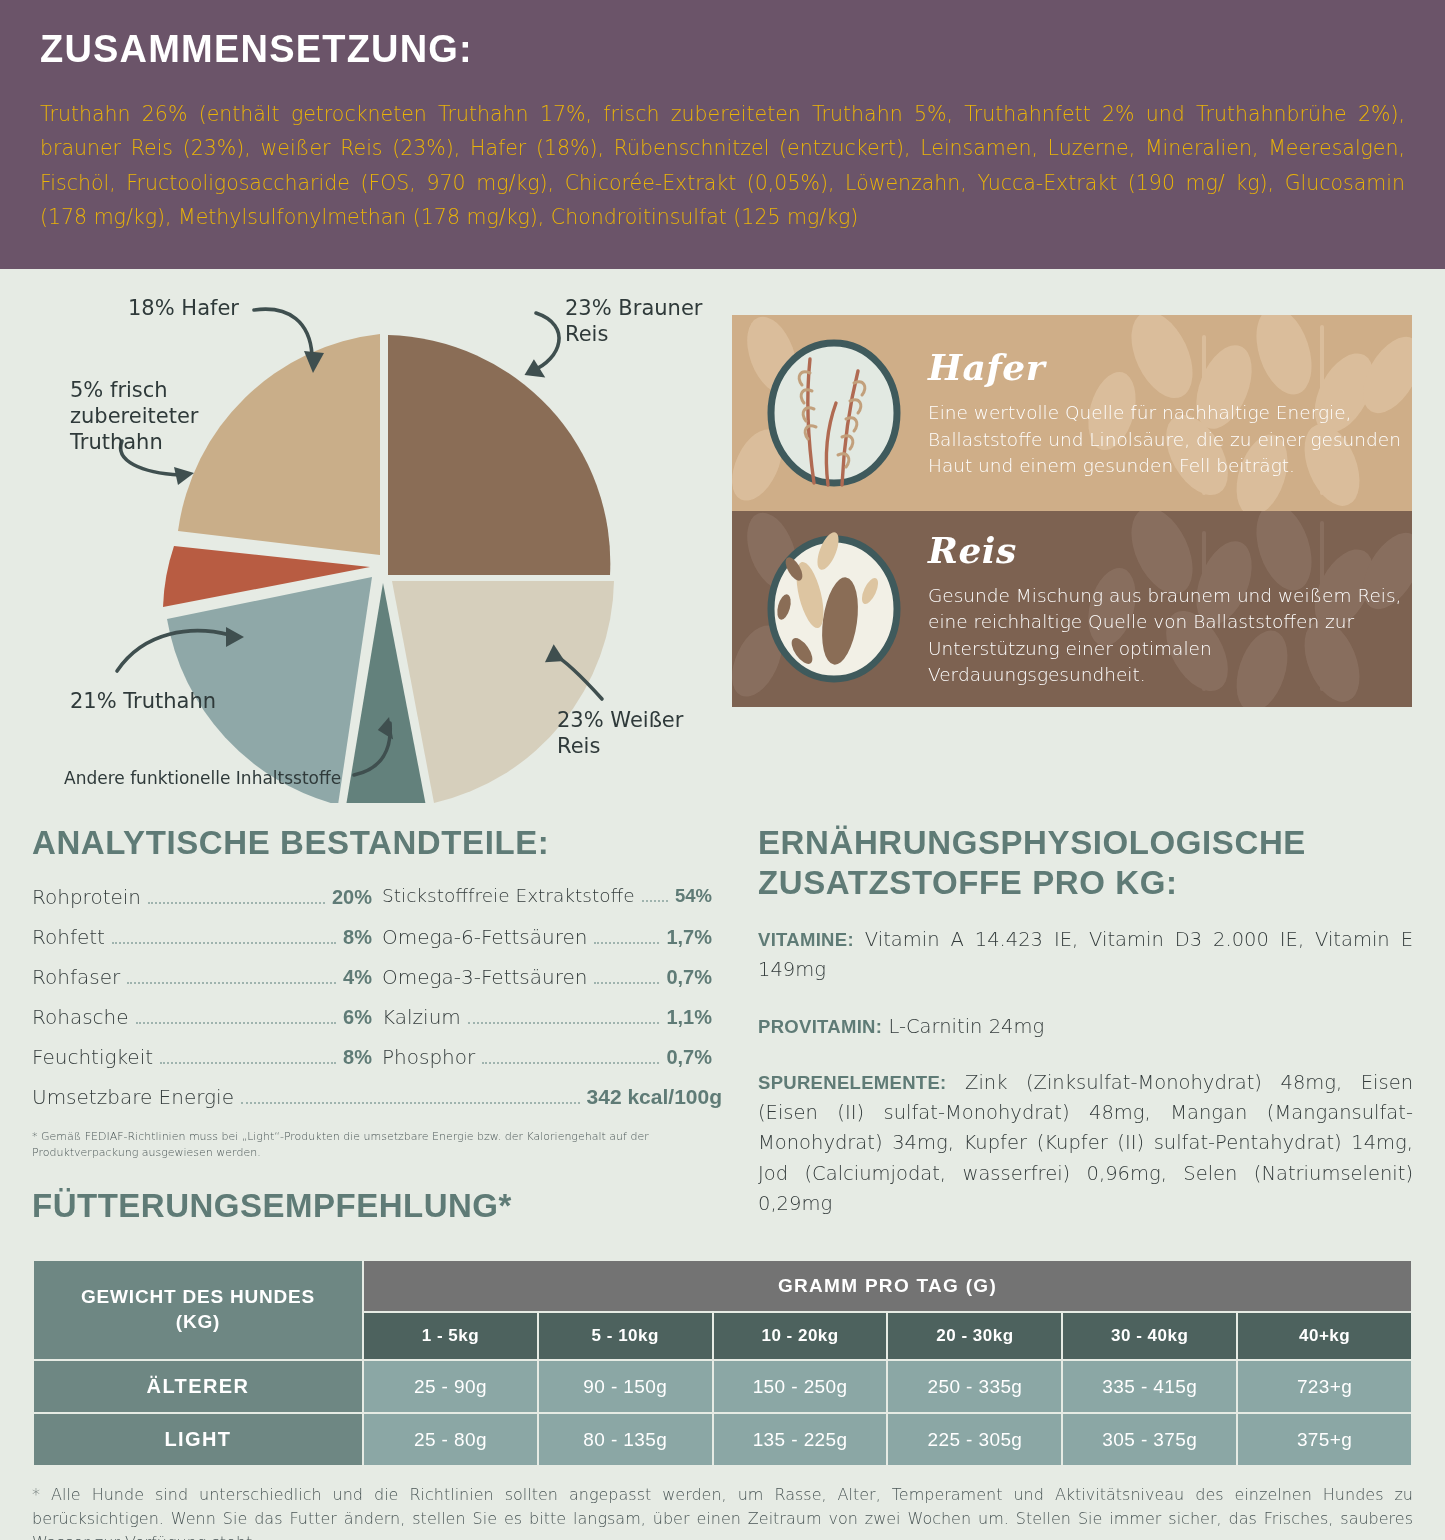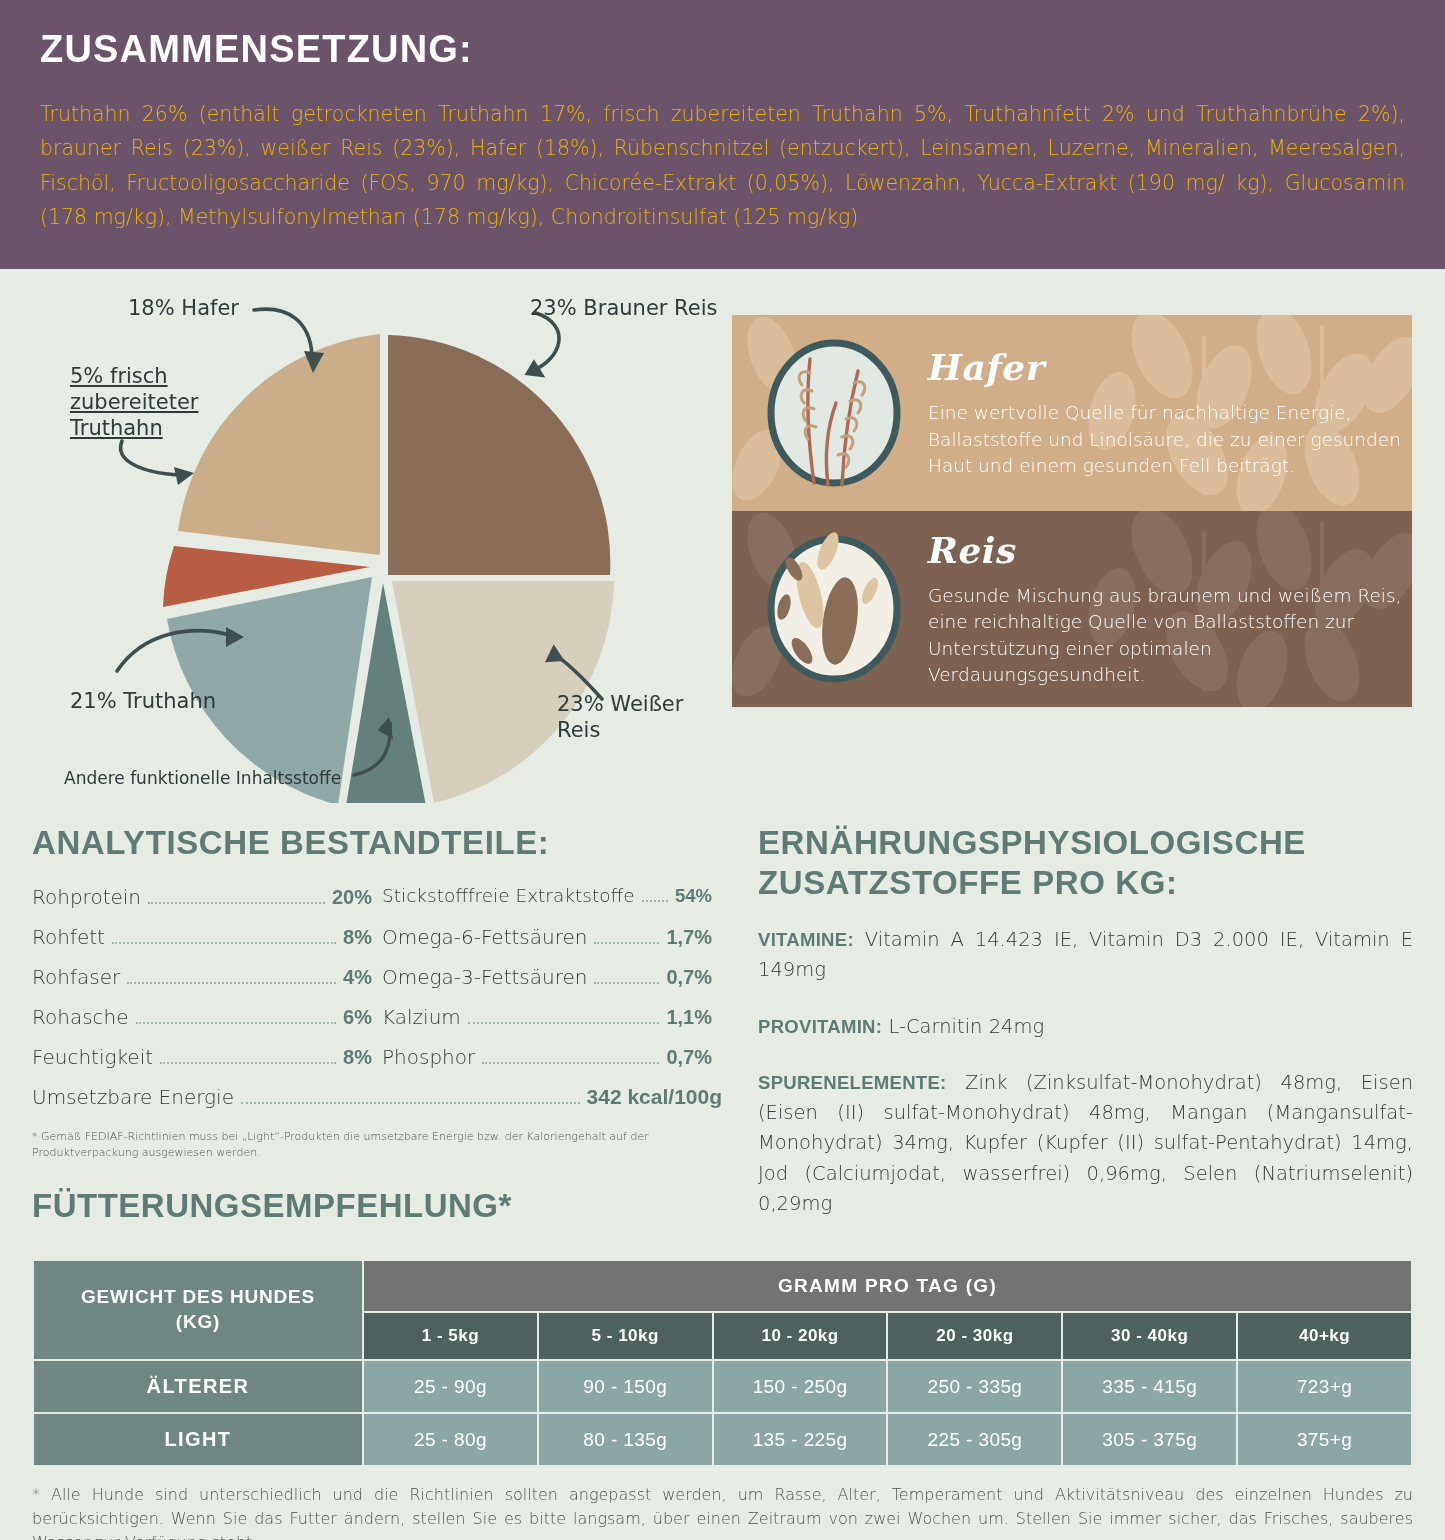--- a/index.html
+++ b/index.html
@@ -49,24 +49,24 @@
   .pie-svg { position: absolute; left: 0; top: 0; }
 
   .pie-label {
     position: absolute;
     color: #2f3a3a;
     font-size: 21px;
     line-height: 1.25;
     font-family: "DejaVu Sans", sans-serif;
   }
   .pl-hafer  { left: 96px;  top: 12px; }
-  .pl-brown  { left: 498px; top: 12px; }
-  .pl-frisch { left: 38px;  top: 80px; text-decoration: underline; }
+  .pl-brown  { left: 533px; top: 12px; }
+  .pl-frisch { left: 38px;  top: 94px; }
   .pl-truth  { left: 38px;  top: 405px; }
-  .pl-white  { left: 525px; top: 408px; }
+  .pl-white  { left: 525px; top: 424px; }
   .pl-other  { left: 32px;  top: 485px; font-size: 17px; }
 
   
   .cards-col { width: 680px; padding-top: 32px; }
   .info-card {
     position: relative;
     height: 196px;
     overflow: hidden;
     display: flex;
     align-items: center;

